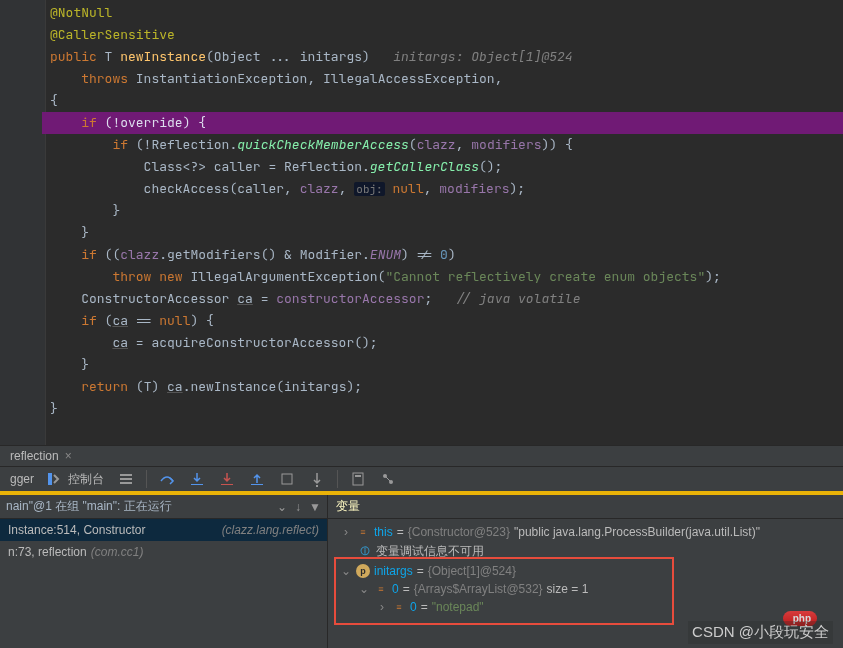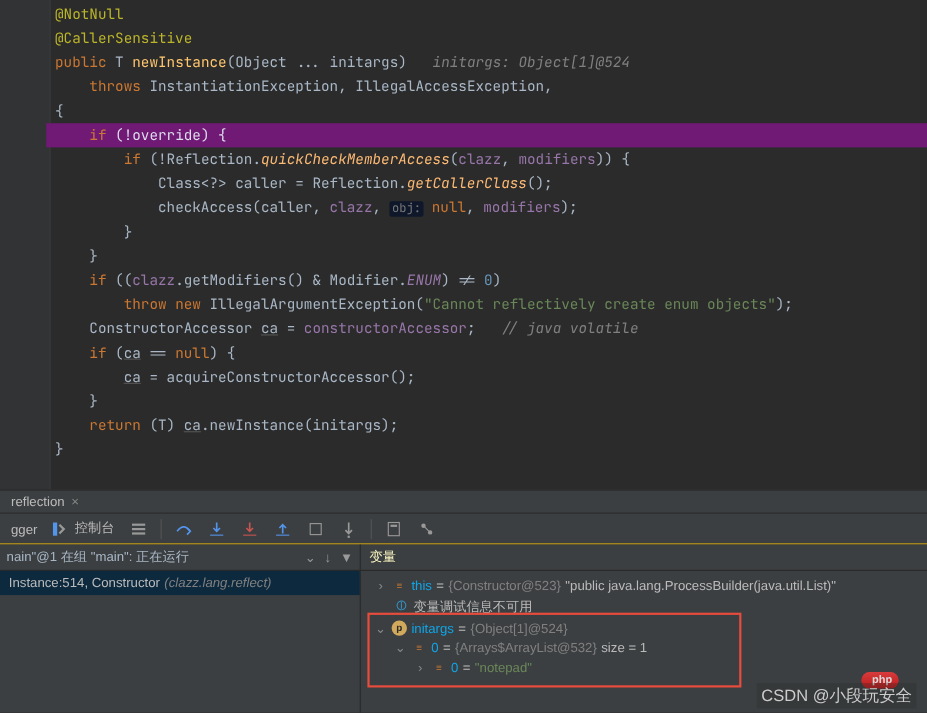--- a/index.html
+++ b/index.html
@@ -28,21 +28,21 @@
   flex: 1;
   padding: 2px 0;
   line-height: 22px;
 }
 .line { white-space: pre; padding-left: 4px; height: 22px; }
 .line.hl { background: #701a75; color: #dde; position: relative; margin-left: -4px; padding-left: 8px; }
 .kw { color: #cc7832; }
 .annot { color: #bbb529; }
 .type { color: #a9b7c6; }
 .str { color: #6a8759; }
-.ital { font-style: italic; color: #fdba74; }
+.ital { font-style: italic; color: #86efac; }
 .comment { color: #808080; font-style: italic; }
 .param { color: #808080; font-style: italic; }
 .num { color: #6897bb; }
 .method { color: #ffc66d; }
 .field { color: #9876aa; }
 .und { text-decoration: underline; text-decoration-color: #555; }
 .paramhint { color: #787878; background: #0f172a; padding: 0 2px; border-radius: 2px; font-style: normal; font-size: 11px; }
 
 .tab-bar {
   height: 22px;
@@ -60,21 +60,21 @@
   display: flex;
   align-items: center;
   gap: 6px;
   color: #bbb;
 }
 .tab .close { color: #888; }
 
 .toolbar {
   height: 28px;
   background: #3c3f41;
-  border-bottom: 1px solid #eab308;
+  border-bottom: 4px solid #eab308;
   display: flex;
   align-items: center;
   padding: 0 4px;
   gap: 2px;
   font-family: sans-serif;
   font-size: 12px;
 }
 .tool-btn {
   padding: 3px 6px;
   color: #bbb;
@@ -107,21 +107,21 @@
   border-bottom: 1px solid #282828;
 }
 .frames-header .icons { display: flex; gap: 8px; color: #999; }
 .frame-row {
   padding: 4px 8px;
   display: flex;
   gap: 4px;
   color: #bbb;
 }
 .frame-row .pkg { color: #808080; font-style: italic; }
-.frame-row.sel { background: #0d293e; }
+.frame-row.sel { background: #0d293e; justify-content: space-between; }
 
 .vars {
   flex: 1;
   position: relative;
   overflow: hidden;
 }
 .vars-header {
   height: 24px;
   display: flex;
   align-items: center;
@@ -290,20 +290,24 @@
       <span class="icons">
         <span>⌄</span>
         <span>↓</span>
         <span>▼</span>
       </span>
     </div>
     <div class="frame-row sel">
       <span>Instance:514, Constructor</span>
       <span class="pkg">(clazz.lang.reflect)</span>
     </div>
+    <div class="frame-row">
+      <span>n:73, reflection</span>
+      <span class="pkg">(com.cc1)</span>
+    </div>
   </div>
   <div class="vars">
     <div class="vars-header">变量</div>
     <div class="var-tree">
       <div class="var-row">
           <span class="sp0"></span>
           <span class="arrow">›</span>
           <span class="var-icon f">≡</span> 
           <span class="key">this</span>
           <span> = </span>

